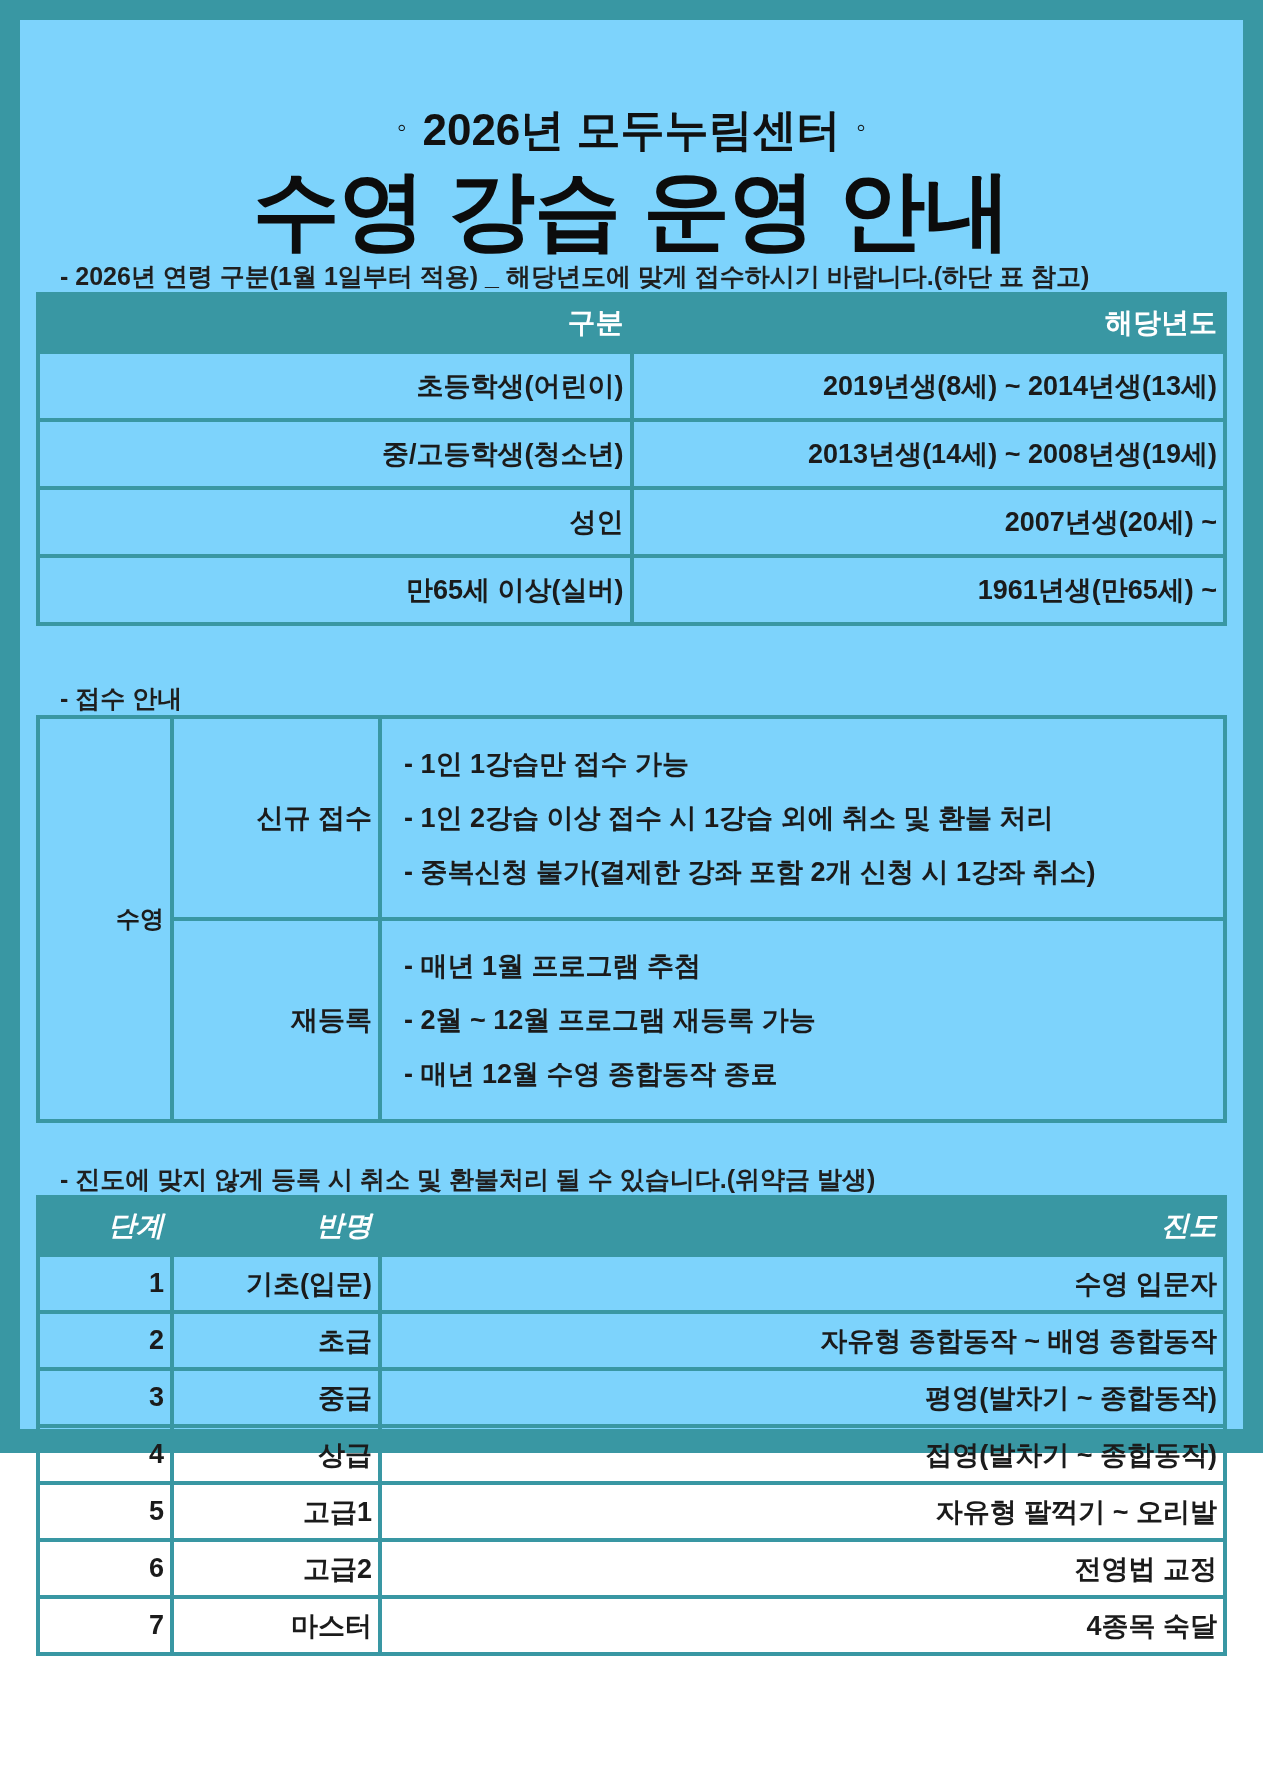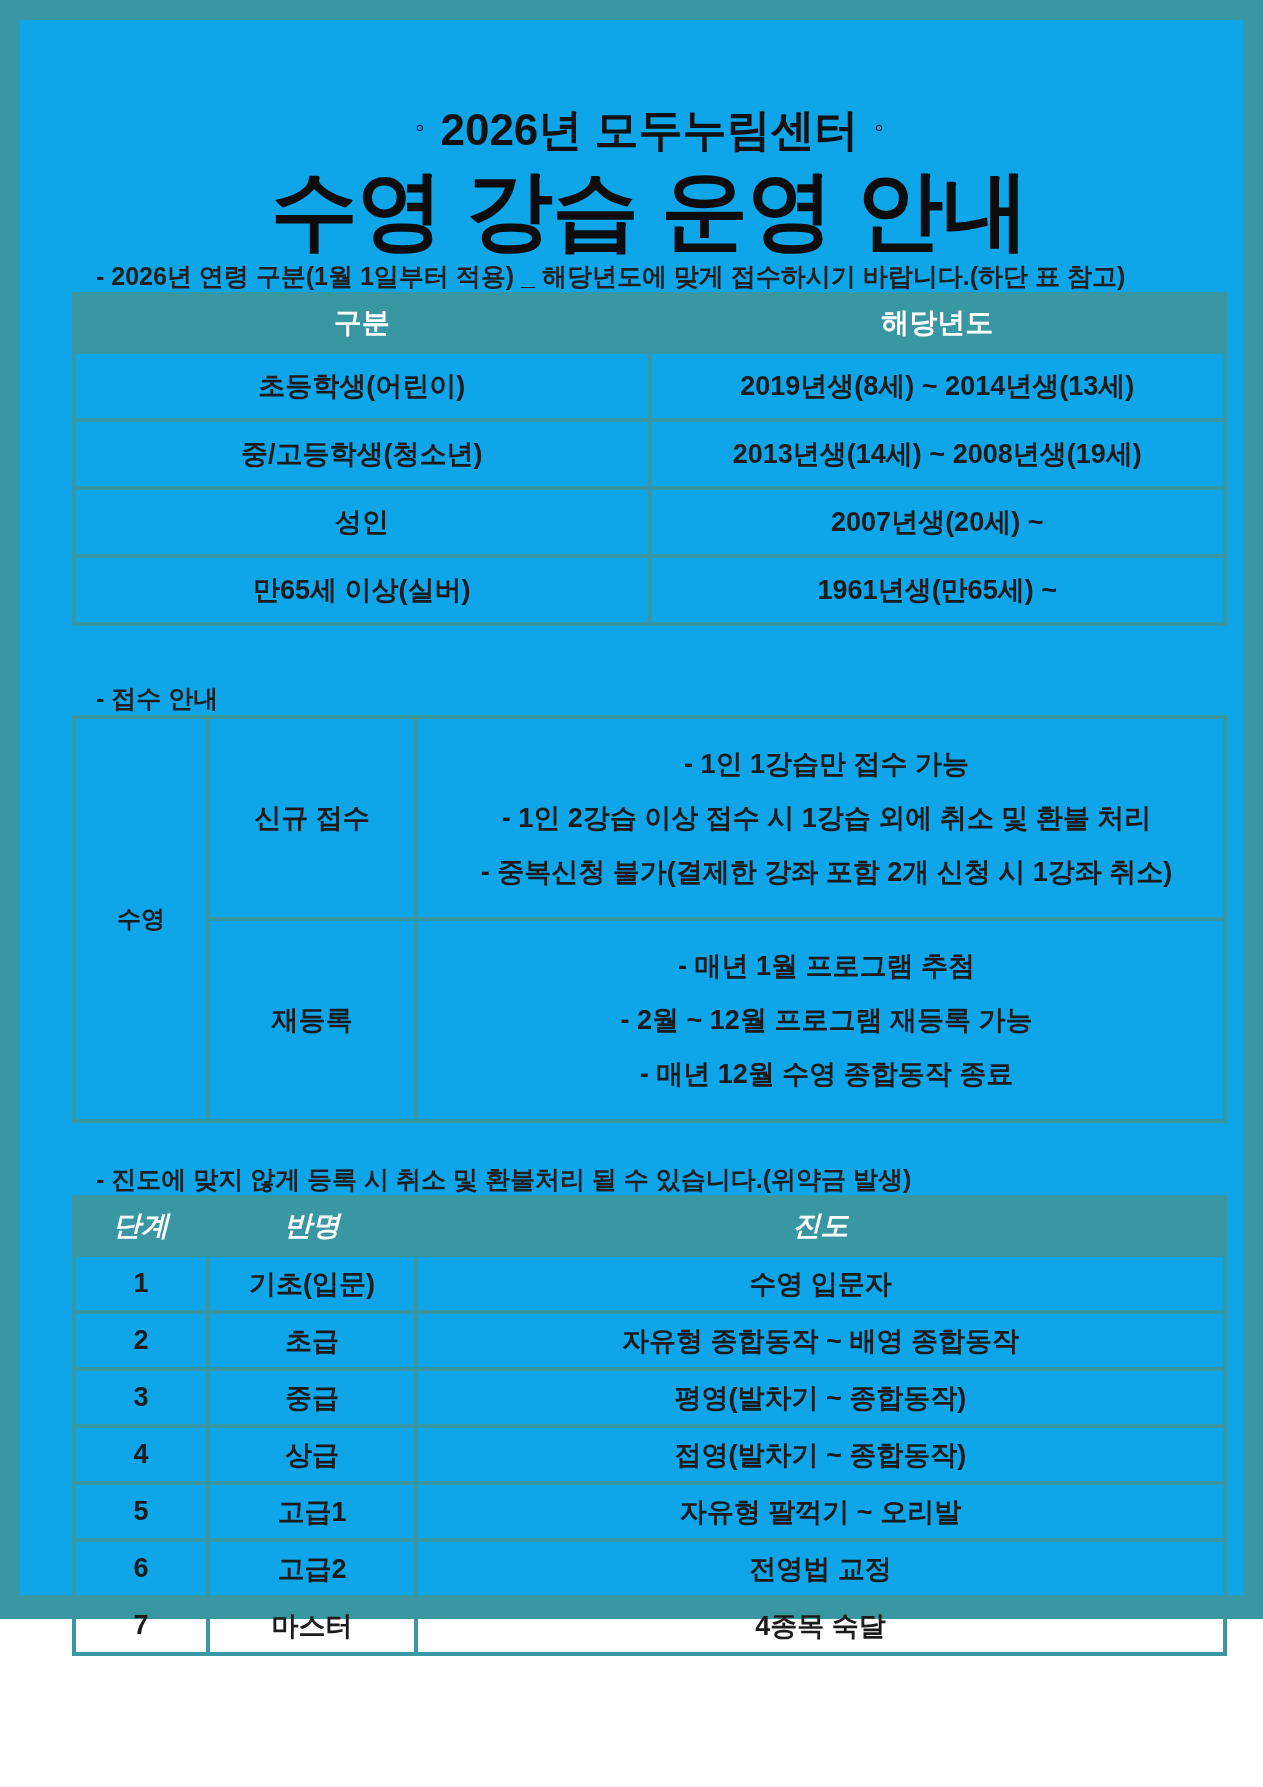--- a/index.html
+++ b/index.html
@@ -10,27 +10,26 @@
   html, body { background: #ffffff; }
   body {
     width: 1263px;
     height: 1787px;
     font-family: "Liberation Sans", "DejaVu Sans", sans-serif;
     color: var(--ink);
     overflow: hidden;
   }
   .page {
     width: 1263px;
-    height: 1619px;
-    background: #0ea5e9;
+    height: 1453px;
+    background: #7dd3fc;
     border-top: 20px solid var(--teal);
     border-left: 20px solid var(--teal);
     border-right: 20px solid var(--teal);
     border-bottom: 24px solid var(--teal);
-    padding-left: 36px;
   }
   
   .subtitle {
     margin-top: 84px;
     text-align: center;
     font-size: 44px;
     font-weight: 800;
     letter-spacing: 0px;
     color: #111;
     line-height: 1.2;
@@ -66,40 +65,40 @@
     border-collapse: collapse;
     table-layout: fixed;
     width: calc(100% - 32px);
     margin: 0 16px;
   }
   table.tbl th, table.tbl td {
     border: 4px solid var(--teal);
     font-size: 27px;
     font-weight: 700;
     color: var(--ink);
-    text-align: center;
+    text-align: right;
     vertical-align: middle;
     padding: 4px 6px;
   }
   table.tbl th {
     background: var(--teal);
     color: #ffffff;
     font-size: 28px;
     font-weight: 700;
   }
   th.white-div-right { border-right: 4px solid #ffffff; }
 
   .tbl-age { margin-top: 14px; }
   .tbl-age th { height: 58px; }
   .tbl-age td { height: 68px; font-size: 28px; }
 
   .tbl-reg { margin-top: 10px; }
   .tbl-reg td { height: 162px; }
   .tbl-reg td.bullets {
-    text-align: center;
+    text-align: left;
     padding: 18px 10px 18px 22px;
   }
   .tbl-reg .bullet-line {
     line-height: 2.0;
     font-size: 27px;
     font-weight: 700;
     white-space: nowrap;
   }
   .tbl-reg td.cat-cell { font-size: 24px; font-family: Liberation Mono, monospace; }
 

